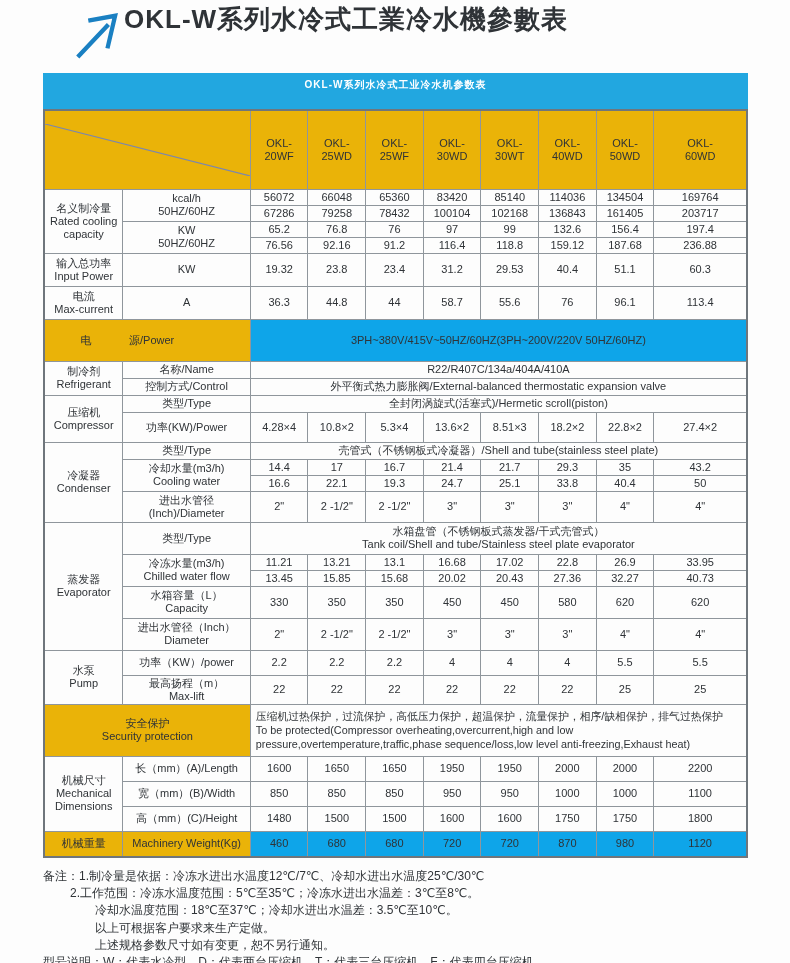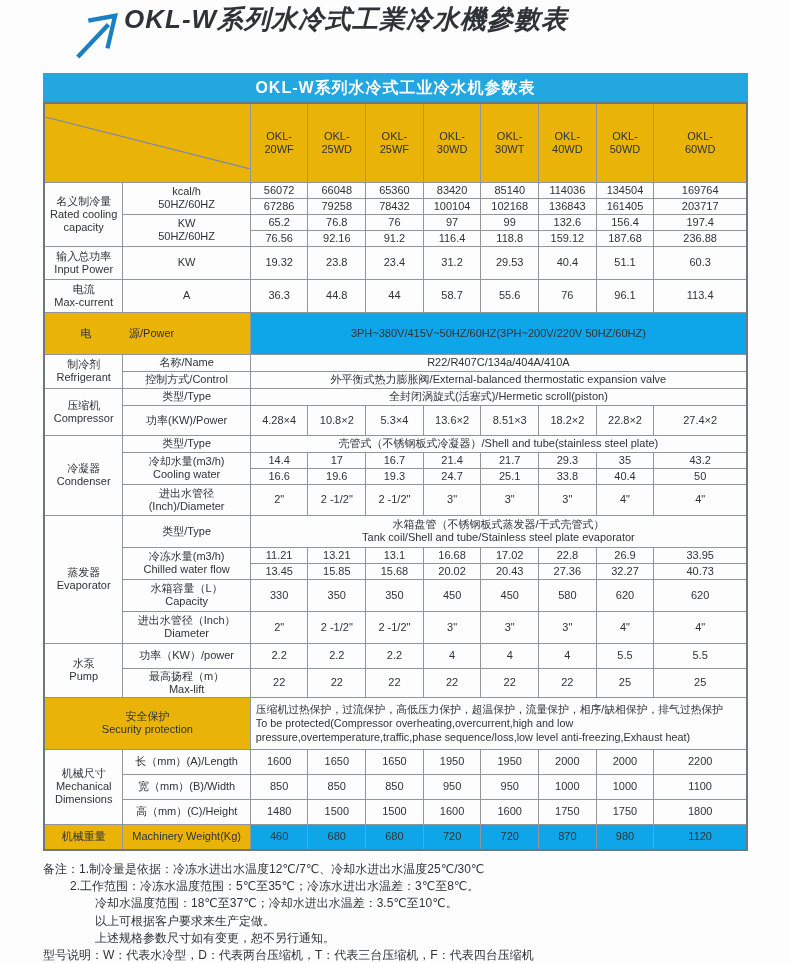--- a/index.html
+++ b/index.html
@@ -5,27 +5,27 @@
   html,body{margin:0;padding:0;}
   body{
     width:790px;height:963px;background:#fdfdfd;
     font-family:"Liberation Sans","DejaVu Sans",sans-serif;
     color:#2f3337;-webkit-font-smoothing:antialiased;
   }
   
   .page-header{display:flex;align-items:flex-start;padding:5px 0 0 72px;height:62px;}
   .logo{width:46px;height:54px;flex:0 0 auto;margin-top:2px;}
   .titles{margin-left:6px;}
-  .title-cn{font-size:26px;font-weight:bold;letter-spacing:1px;line-height:1.15;margin:0;font-style:italic;}
+  .title-cn{font-size:26px;font-weight:bold;letter-spacing:1px;line-height:1.15;margin:0;}
   .title-en{font-size:17px;font-weight:normal;line-height:1.2;margin:1px 0 0 0;}
   
   .table-wrap{margin:6px 0 0 43px;width:705px;}
   .banner{
     background:#22a7e0;color:#ffffff;text-align:center;
-    font-size:16px;font-weight:bold;padding:5px 0 3px 0;letter-spacing:1px;
+    font-size:10px;font-weight:bold;padding:5px 0 17px 0;letter-spacing:1px;
   }
   table{border-collapse:collapse;table-layout:fixed;width:705px;font-size:11px;border:2px solid #6f767c;}
   td,th{
     border:1px solid #8f969c;text-align:center;vertical-align:middle;
     white-space:pre-line;padding:1px 2px;font-weight:normal;line-height:1.18;overflow:hidden;
   }
   tr.st td, tr.st th{border-top:1.6px solid #777e85;}
   .gray{background:#eab308;}
   .gray2{background:#0ea5e9;}
   .corner{position:relative;padding:0;}
@@ -230,21 +230,21 @@
           <td class="num">17</td>
           <td class="num">16.7</td>
           <td class="num">21.4</td>
           <td class="num">21.7</td>
           <td class="num">29.3</td>
           <td class="num">35</td>
           <td class="num">43.2</td>
     </tr>
     <tr class="h16">
       <td class="num">16.6</td>
-          <td class="num">19.6</td>
+          <td class="num">22.1</td>
           <td class="num">19.3</td>
           <td class="num">24.7</td>
           <td class="num">25.1</td>
           <td class="num">33.8</td>
           <td class="num">40.4</td>
           <td class="num">50</td>
     </tr>
     <tr class="h31">
       <td>进出水管径
 (Inch)/Diameter</td>

